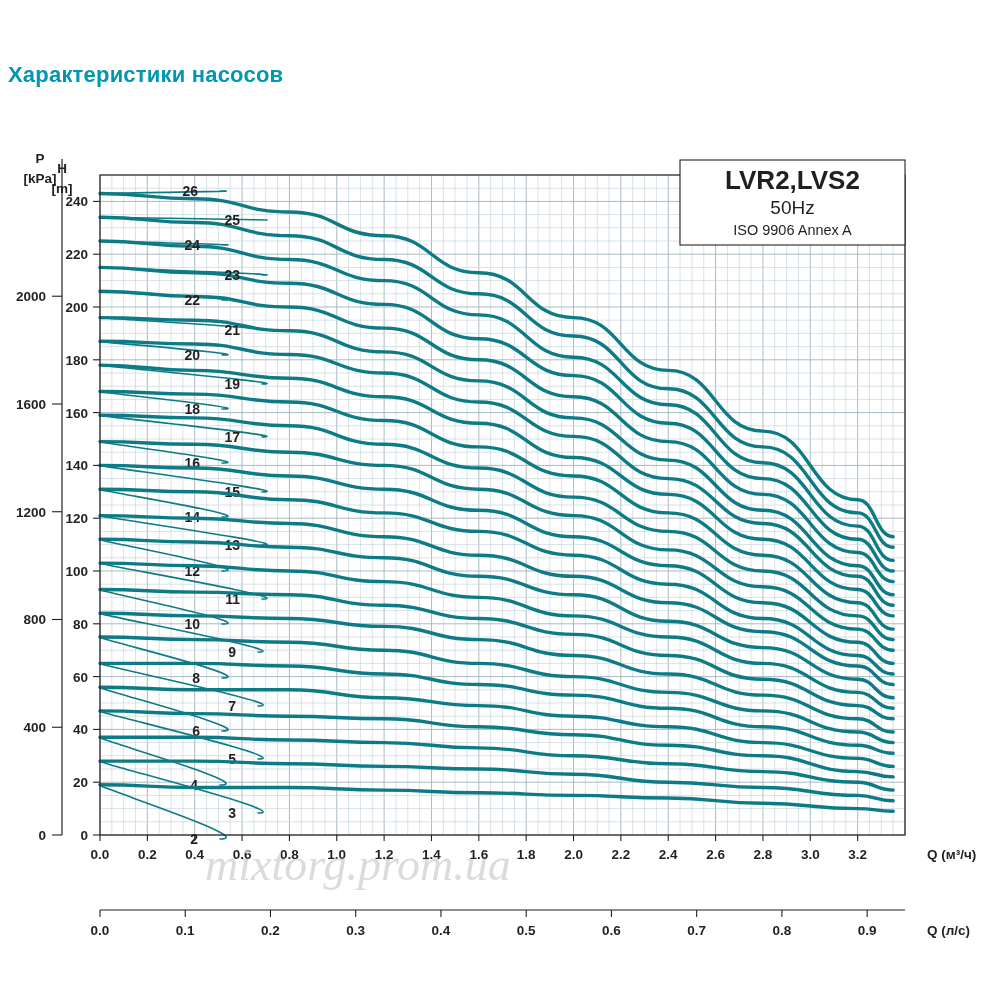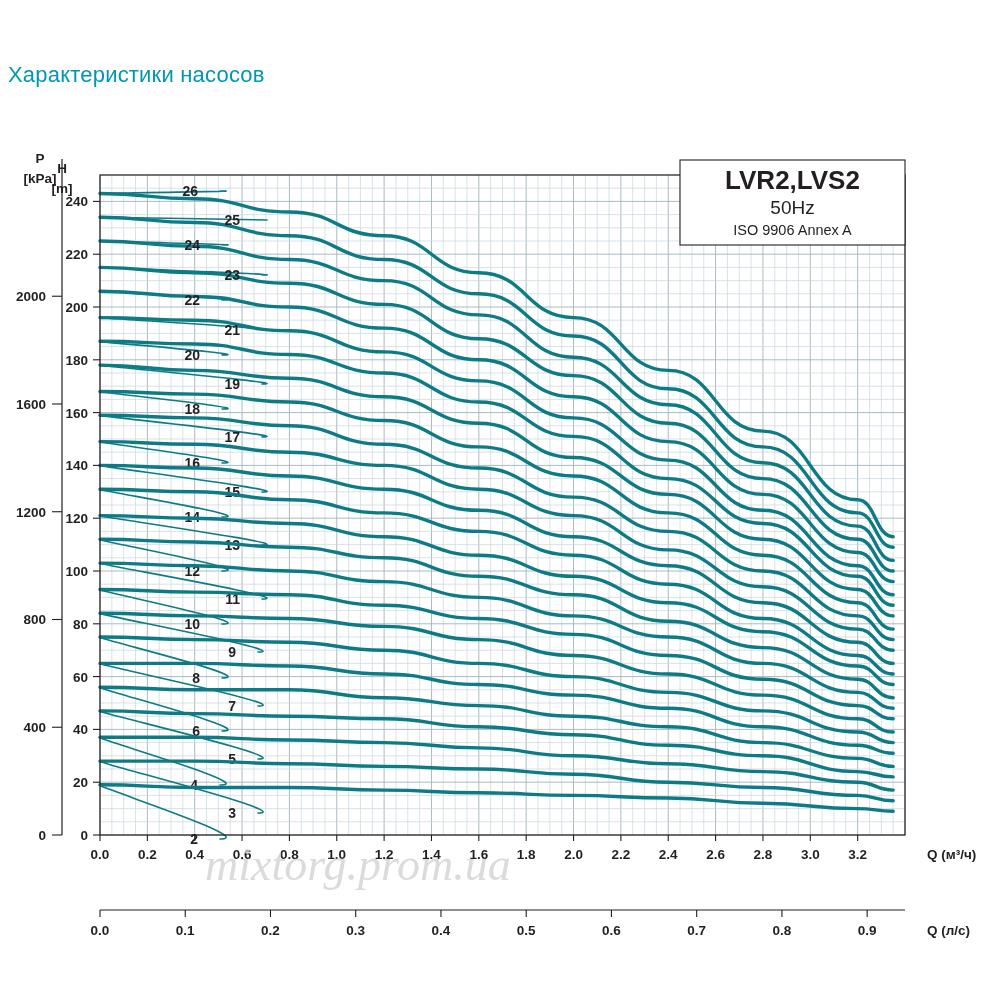--- a/index.html
+++ b/index.html
@@ -1,17 +1,17 @@
 <!DOCTYPE html>
 <html><head>
 <meta charset="utf-8">
 <style>
   html,body{margin:0;padding:0;}
   body{width:1000px;height:1000px;background:#ffffff;font-family:"Liberation Sans",sans-serif;position:relative;overflow:hidden;}
-  #page-title{position:absolute;left:8px;top:62px;font-size:22px;font-weight:normal;color:#0097b2;letter-spacing:.2px;}
+  #page-title{position:absolute;left:8px;top:62px;font-size:22px;font-weight:bold;color:#0097b2;letter-spacing:.2px;}
   .chart-wrap{position:absolute;left:0;top:140px;width:1000px;height:830px;}
   svg{display:block;}
   .axis-line{stroke:#231f20;stroke-width:1.2;fill:none;}
   .grid-minor{stroke:#c9d6dd;stroke-width:.7;}
   .grid-major{stroke:#9fb3bd;stroke-width:.9;}
   .tick{stroke:#231f20;stroke-width:1.1;}
   .lbl{font-family:"Liberation Sans",sans-serif;font-size:13.5px;fill:#231f20;font-weight:bold;}
   .curve{fill:none;stroke:#0c7b85;stroke-width:3.4;stroke-linecap:round;}
   .curve-thin{fill:none;stroke:#0c7b85;stroke-width:1.6;stroke-linecap:round;}
   .stagelbl{font-family:"Liberation Sans",sans-serif;font-size:14px;fill:#231f20;font-weight:bold;}

